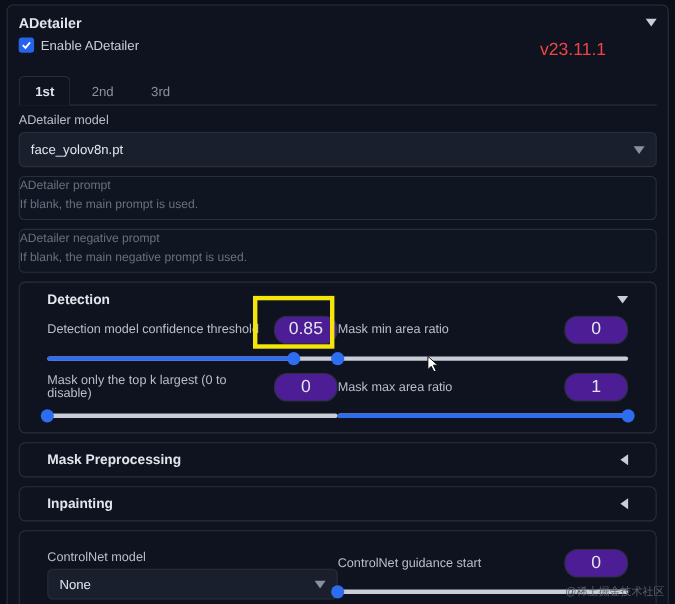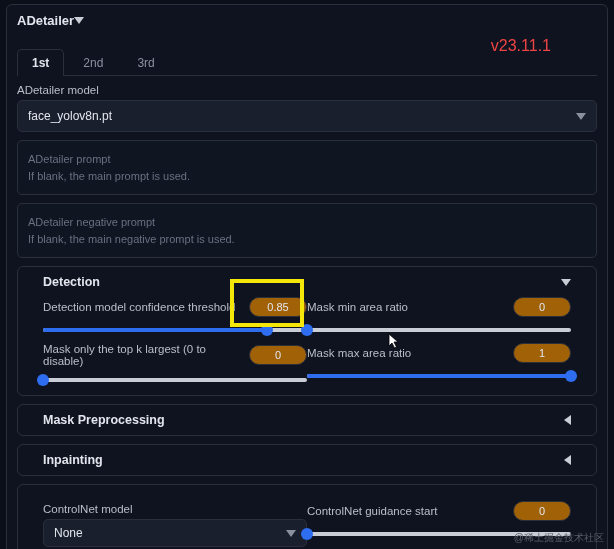--- a/index.html
+++ b/index.html
@@ -15,21 +15,21 @@
   }
   .panel {
     border: 1px solid #2a2f3a;
     border-radius: 6px;
     background: #0f1320;
     padding: 8px 10px;
     margin-bottom: 10px;
   }
   .panel-header {
     display: flex;
-    justify-content: flex-start;
+    justify-content: space-between;
     align-items: center;
     font-weight: 600;
     color: #e2e5ec;
     font-size: 13px;
   }
   .panel-inner {
     margin-top: 6px;
   }
   .caret-down, .caret-left {
     width: 0; height: 0;
@@ -98,21 +98,20 @@
     padding: 8px 10px;
     display: flex; justify-content: space-between; align-items: center;
     cursor: pointer;
     color: #e2e5ec;
     text-align: right;
   }
   .textarea {
     background: #12172380;
     border: 1px solid #2a2f3a;
     border-radius: 5px;
-    padding: 10px;
     color: #6a7080;
     font-size: 11px;
     line-height: 1.5;
     margin-top: 8px;
     min-height: 40px;
     cursor: text;
   }
   .section {
     border: 1px solid #2a2f3a;
     border-radius: 6px;
@@ -130,28 +129,28 @@
     display: flex; 
     margin-top: 2px;
   }
   .col { flex: 1; min-width: 0; }
   .field-head {
     display: flex; justify-content: space-between; align-items: center;
     gap: 8px; margin-top: 6px;
   }
   .field-head .label { margin: 0; flex: 1; }
   .numbox {
-    background: #a16207;
+    background: #4c1d95;
     border: 1px solid #2a2f3a;
     border-radius: 12px;
     padding: 3px 0;
     width: 58px;
     text-align: center;
     color: #e2e5ec;
-    font-size: 11px;
+    font-size: 16px;
   }
   .slider {
     position: relative;
     height: 14px;
     margin-top: 6px;
     cursor: pointer;
   }
   .track {
     position: absolute; left: 0; right: 0; top: 5px; height: 4px;
     background: #c9cdd6; border-radius: 3px;
@@ -185,20 +184,28 @@
 </style>
 </head>
 <body>
 
 <div class="panel rel">
   <div class="panel-header">
     <span>ADetailer</span>
     <span class="caret-down"></span>
   </div>
   <div class="panel-inner">
+    <div class="checkbox-row">
+      <div class="checkbox">
+        <svg viewBox="0 0 12 12">
+            <path d="M2 6 L5 9 L10 3" stroke="#fff" stroke-width="2" fill="none"></path>
+          </svg>
+      </div>
+      <span>Enable ADetailer</span>
+    </div>
     <div class="version">v23.11.1</div>
 
     <div class="tabs">
       <div class="tab active">1st</div>
       <div class="tab">2nd</div>
       <div class="tab">3rd</div>
     </div>
 
     <span class="label">ADetailer model</span>
     <div class="select">

